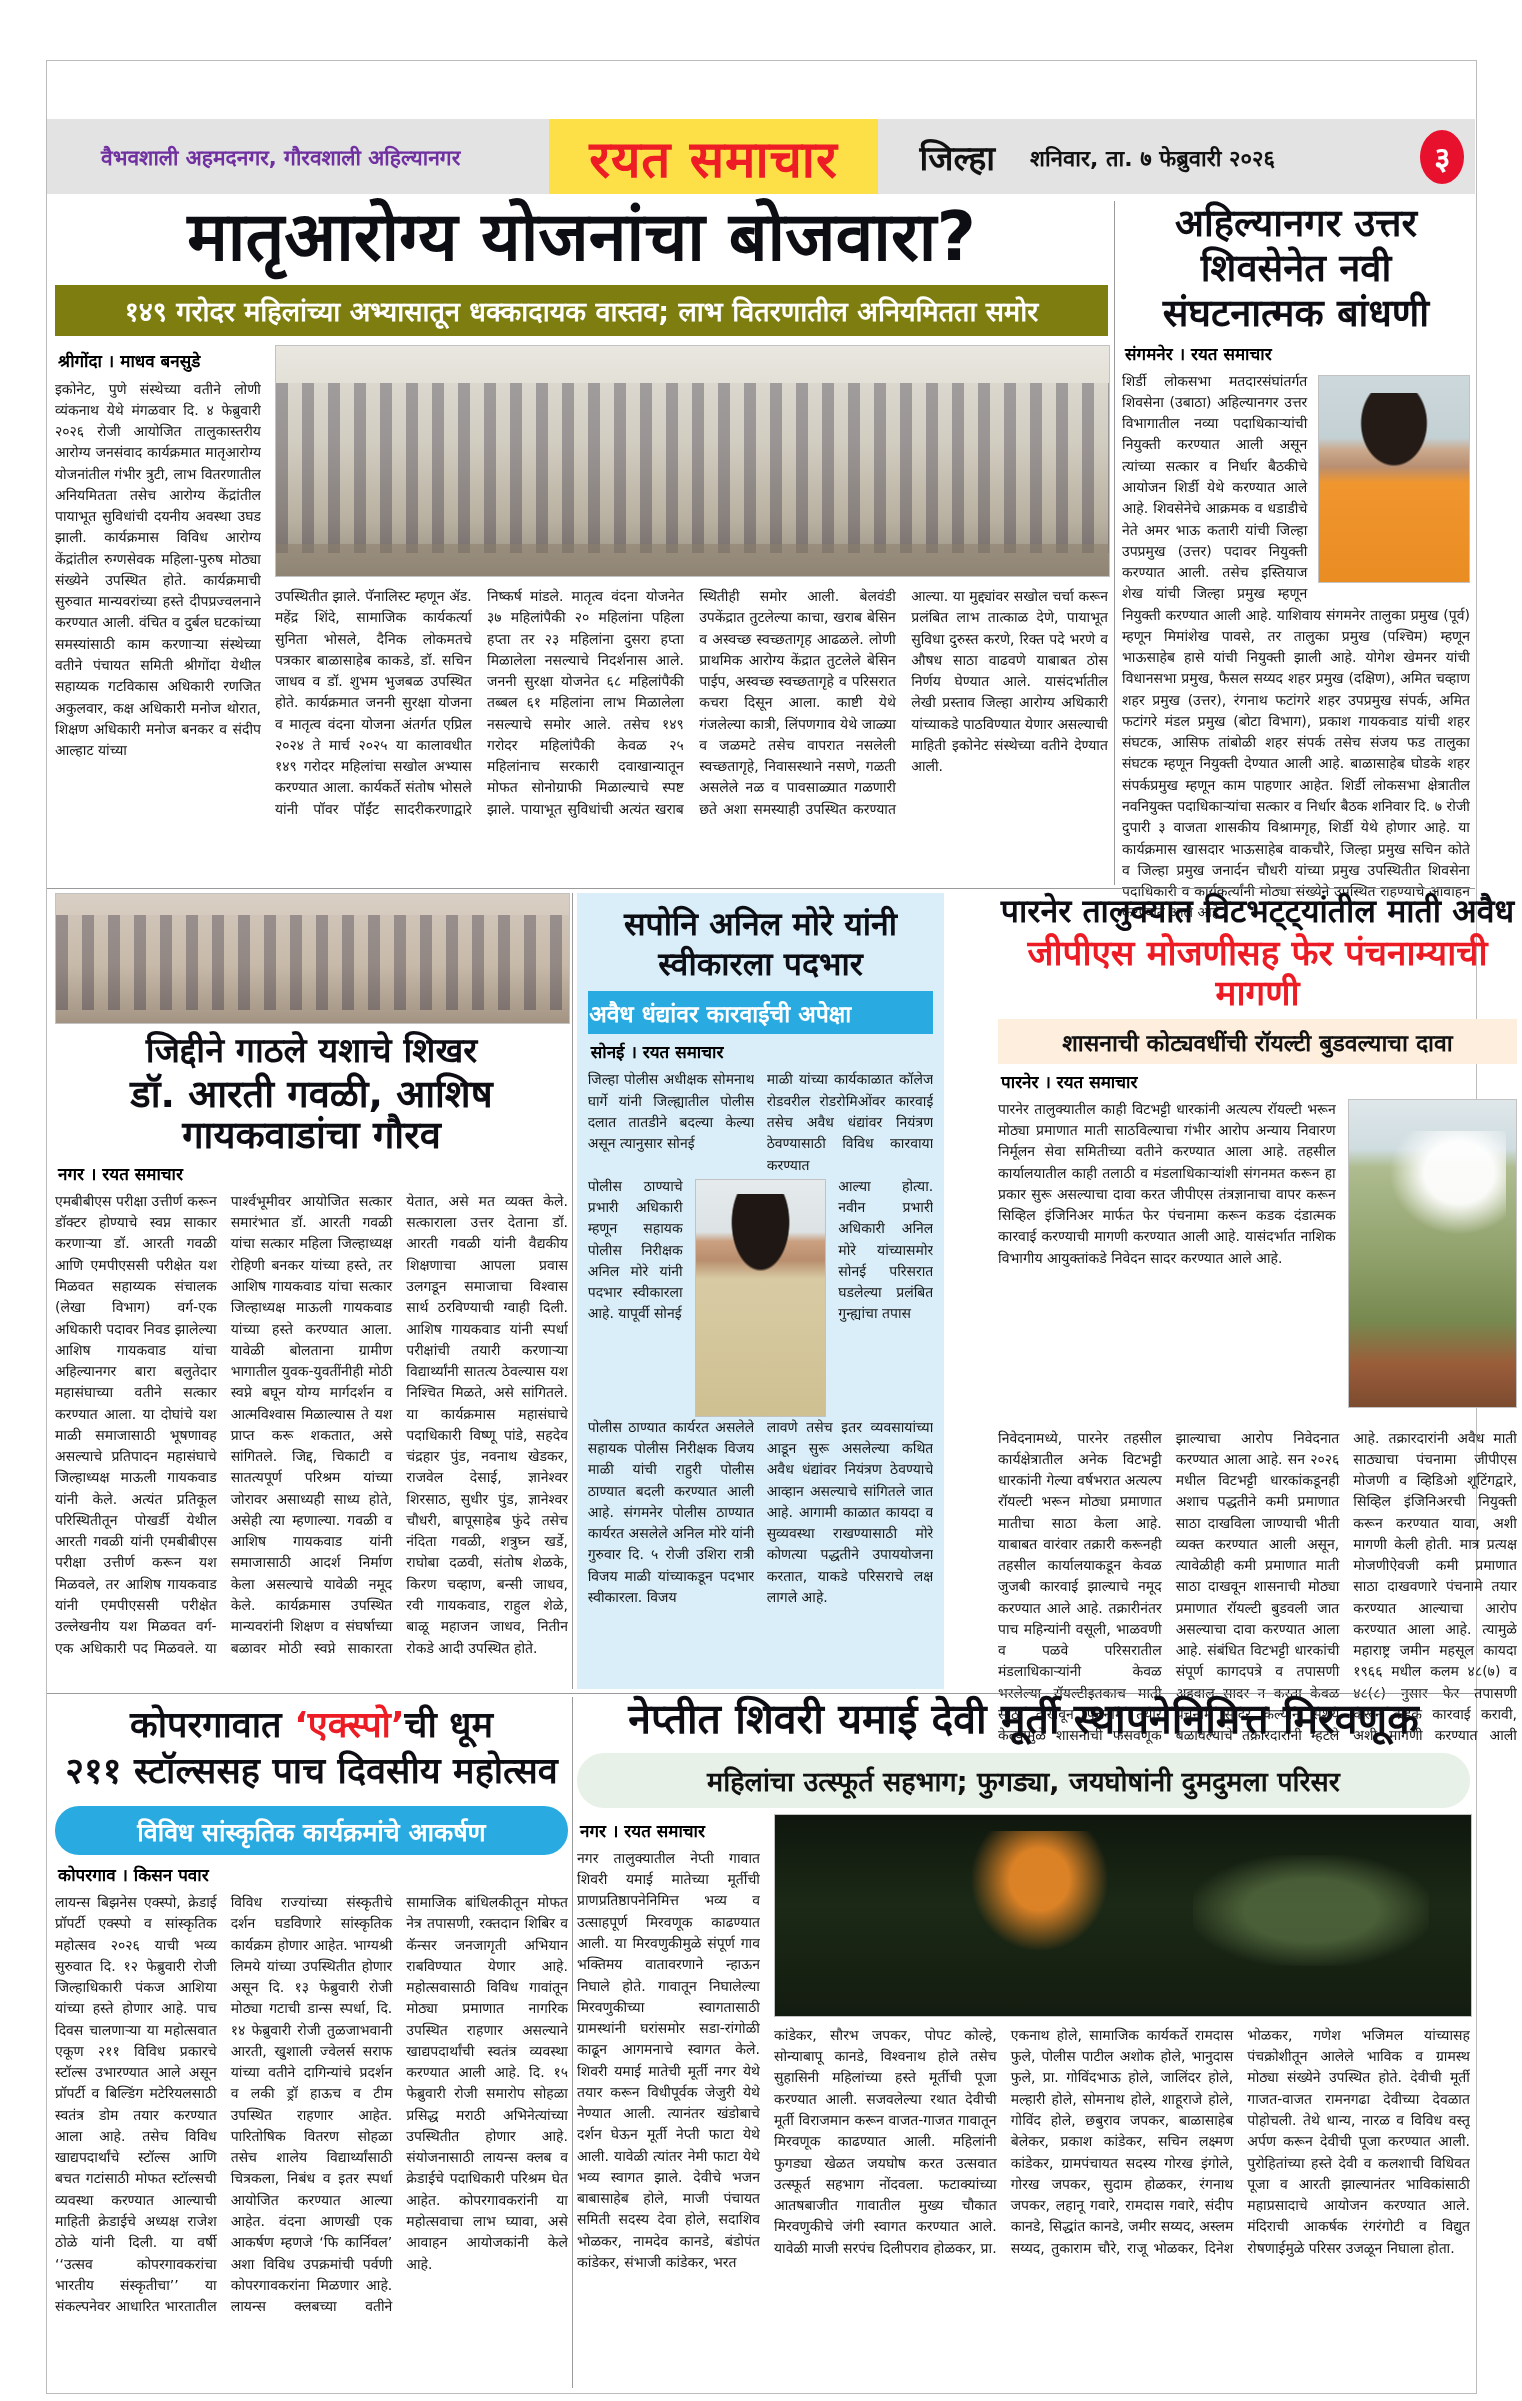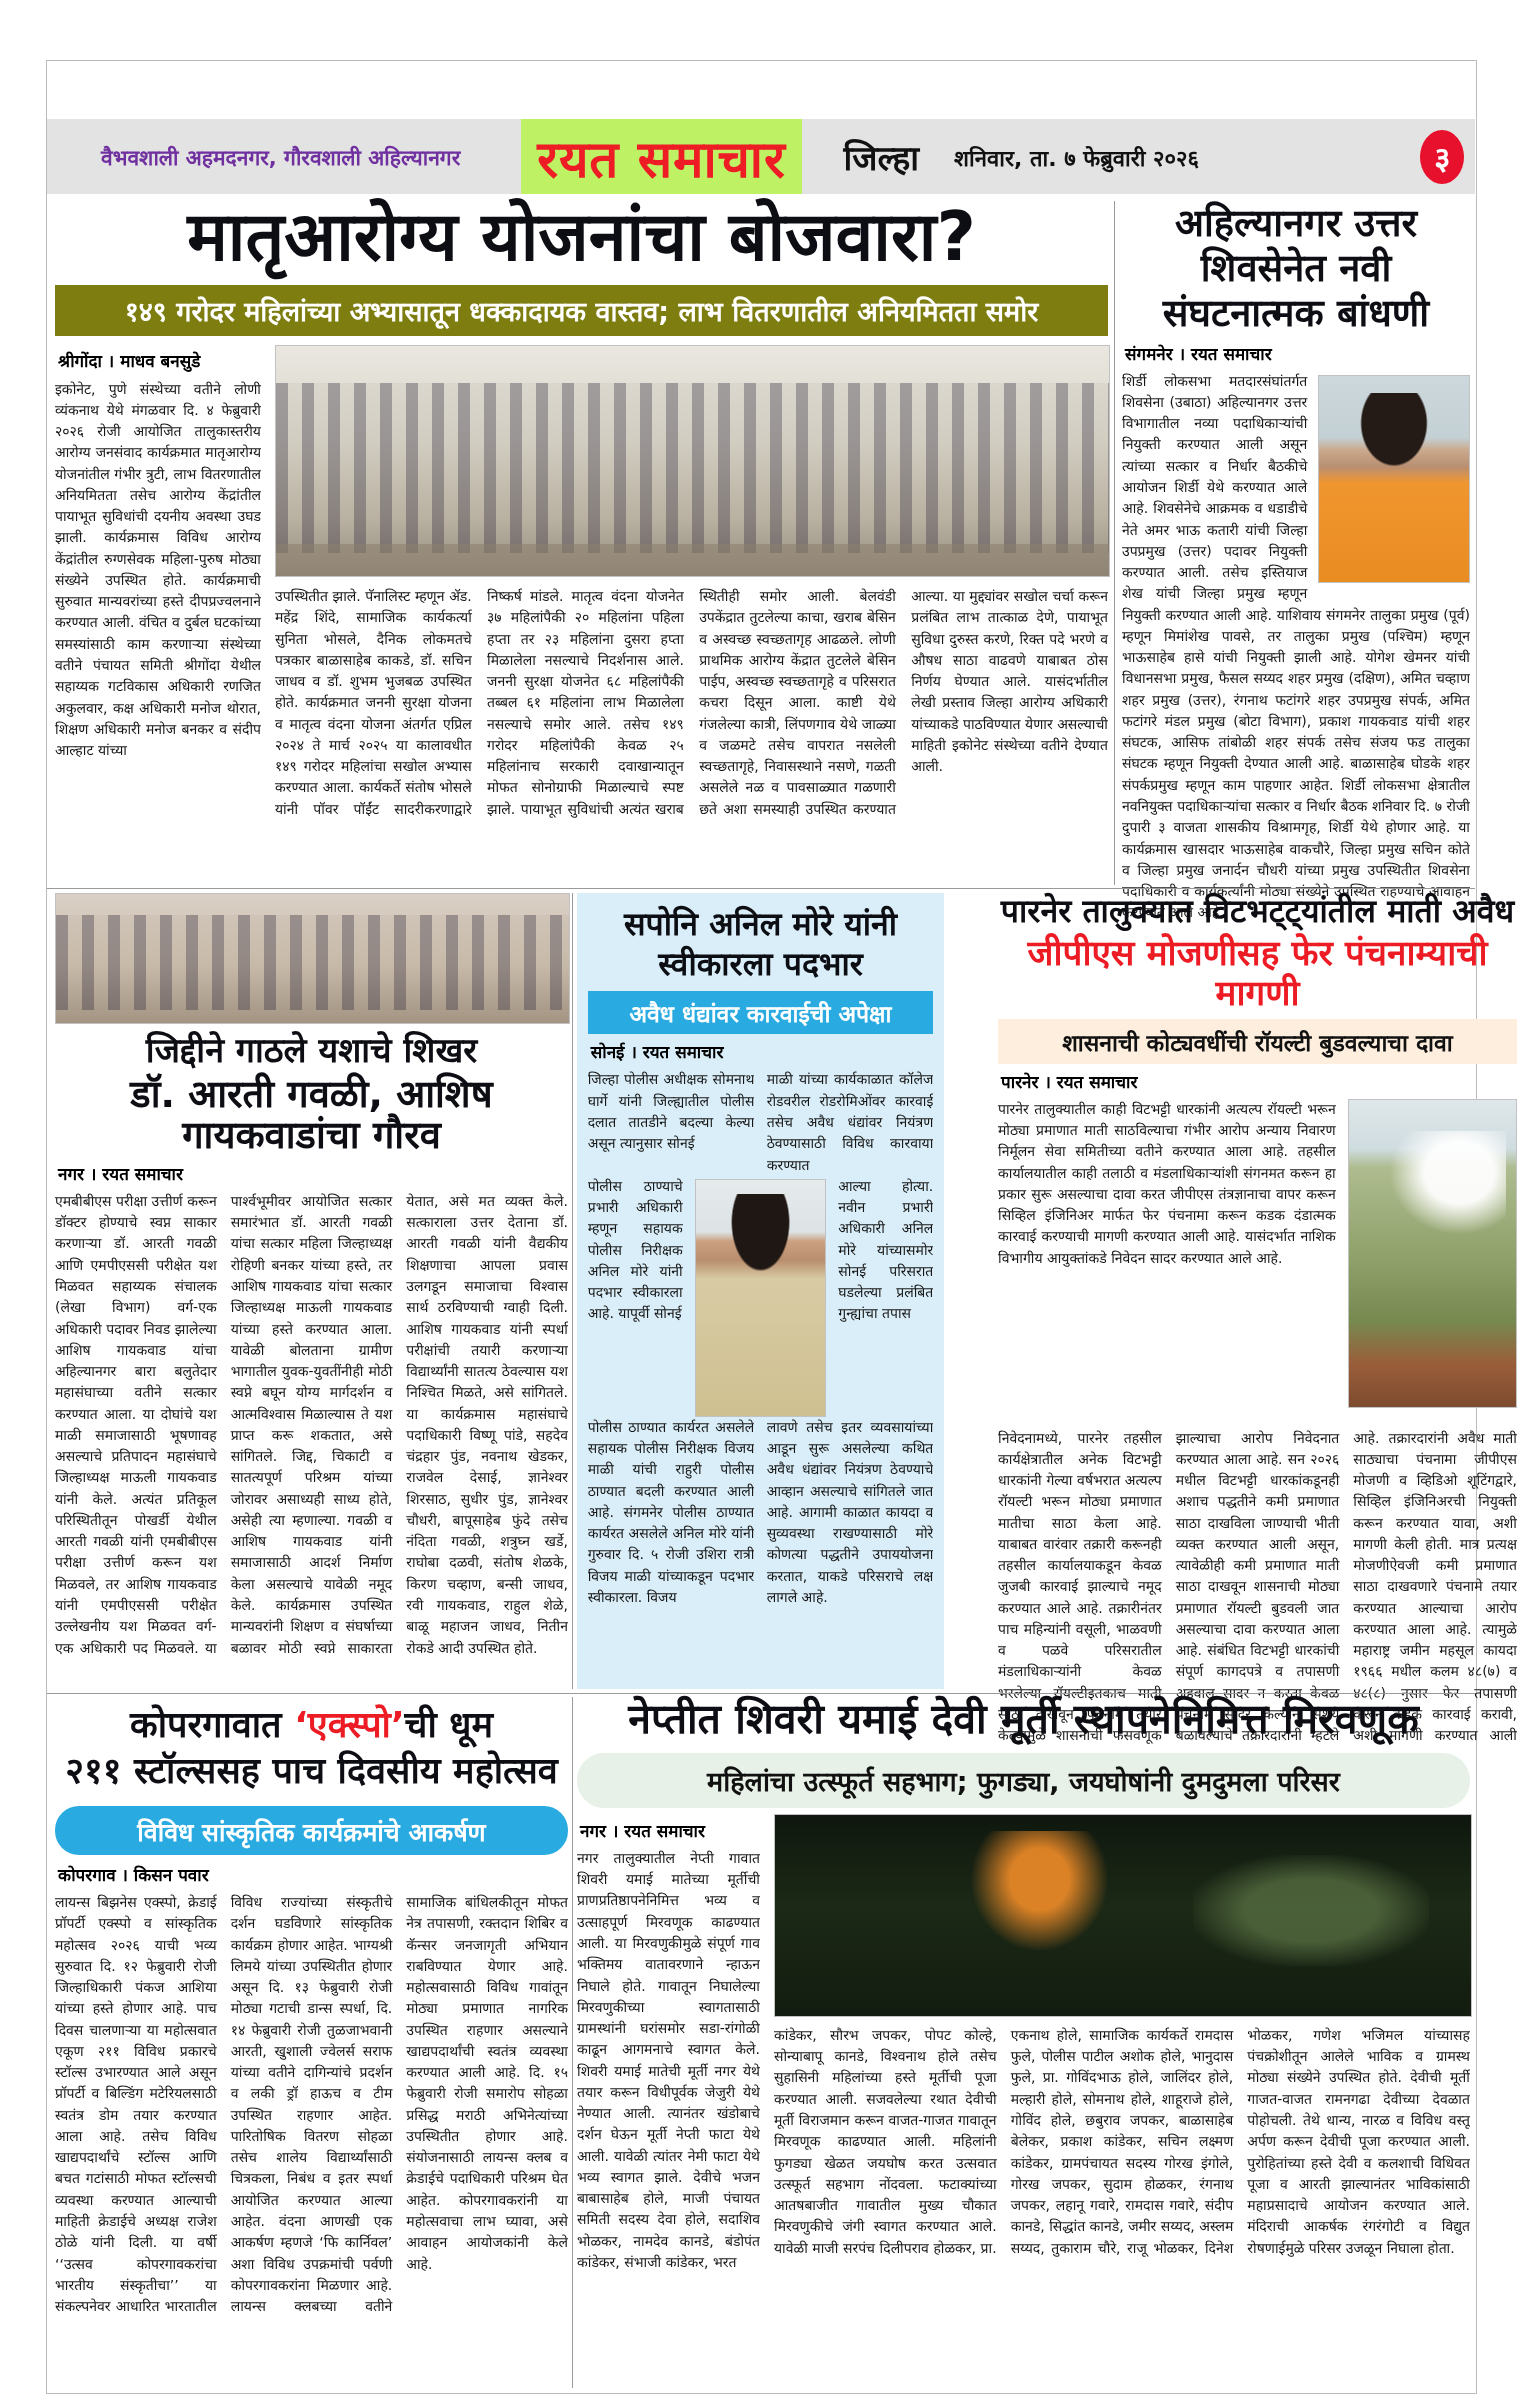--- a/index.html
+++ b/index.html
@@ -3,21 +3,21 @@
 <meta charset="utf-8">
 <style>
   html,body{margin:0;padding:0;background:#ffffff;}
   body{font-family:"DejaVu Sans","Liberation Sans",sans-serif;color:#1a1a1a;}
   .page{position:relative;width:1522px;height:2401px;background:#fff;}
   .frame{position:absolute;left:46px;top:60px;width:1429px;height:2332px;border:0.8px solid #bbb;}
 
   
   .masthead-band{position:absolute;left:47px;top:119px;width:1428px;height:75px;background:#e3e3e3;display:flex;align-items:center;}
   .edition{margin-left:54px;font-size:21px;font-weight:bold;color:#7030a0;white-space:nowrap;}
-  .masthead-box{margin-left:61px;background:#bef264;height:75px;display:flex;align-items:center;padding:0 16px;}
+  .masthead-box{margin-left:89px;background:#fde047;height:75px;display:flex;align-items:center;padding:0 40px;}
   .masthead{font-size:51px;font-weight:800;color:#ee1c25;white-space:nowrap;letter-spacing:0.8px;}
   .section-name{margin-left:42px;font-size:34px;font-weight:800;color:#111;}
   .dateline{margin-left:35px;font-size:22px;font-weight:bold;color:#111;white-space:nowrap;}
   .page-badge{margin-left:auto;margin-right:10.7px;width:44px;height:54px;border-radius:50%;background:#e8112d;color:#fff;
     display:flex;align-items:center;justify-content:center;font-size:31px;font-weight:800;}
 
   
   .byline{font-weight:800;font-size:17px;color:#000;margin:4.6px 0 6.1px 3.1px;}
   .bodytext{font-size:14px;line-height:1.52;text-align:justify;color:#161616;overflow:hidden;}
   .rule-v{position:absolute;width:0.8px;background:#9a9a9a;}
@@ -48,21 +48,21 @@
 
   
   .doctor{position:absolute;left:55px;top:893px;width:513px;height:796px;}
   .doctor-photo{width:100%;height:129px;background:linear-gradient(180deg,#d9cfc4 0%,#cdbfae 55%,#a29382 100%);}
   .doctor h3{font-size:34px;font-weight:800;text-align:center;margin:7.7px 0 0 0;line-height:1.1;color:#0d0d14;}
   .doctor h2{font-size:38px;font-weight:800;text-align:center;margin:4.6px 0 1.5px 0;line-height:1.1;color:#0d0d14;}
   .doctor-body{column-count:3;column-gap:14px;height:537px;}
 
   .police{position:absolute;left:577px;top:893px;width:367px;height:796px;background:#d9eef8;padding:7.7px 10.7px;box-sizing:border-box;}
   .police h2{font-size:32px;font-weight:800;text-align:center;margin:3.1px 0 7.7px 0;line-height:1.25;color:#0d0d14;}
-  .police-subbar{background:#29abe2;color:#fff;text-align:center;font-size:23px;font-weight:bold;padding:5.4px 1.5px;margin-bottom:6.1px;}
+  .police-subbar{background:#29abe2;color:#fff;text-align:left;font-size:23px;font-weight:bold;padding:5.4px 1.5px;margin-bottom:6.1px;}
   .pz{display:flex;gap:12.3px;}
   .pz .col{flex:1;min-width:0;}
   .police-photo{flex:none;width:129px;height:236px;margin-top:3.1px;
     background:linear-gradient(180deg,#e5eaec 0%,#dde3e5 22%,#caa081 26%,#b98e6e 34%,#d8cba4 42%,#cfc091 100%);}
   .police-photo::before{content:"";position:absolute;left:50%;top:6%;width:62%;height:40%;transform:translateX(-50%);
     background:radial-gradient(ellipse at 50% 30%,#1f1713 0 50%,transparent 53%);}
 
   .parner{position:absolute;left:998px;top:893px;width:519px;height:796px;}
   .parner h3{font-size:32px;font-weight:800;text-align:center;margin:0;line-height:1.15;color:#0d0d14;}
   .parner h2{font-size:35px;font-weight:800;text-align:center;margin:3.1px 0 6.1px 0;line-height:1.15;color:#ed1c24;}

